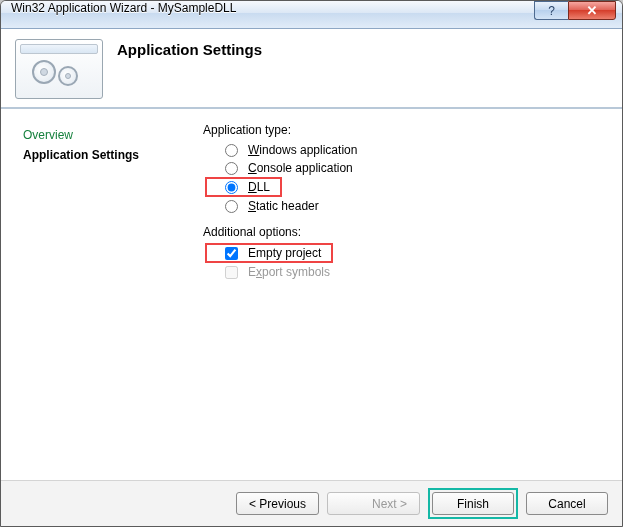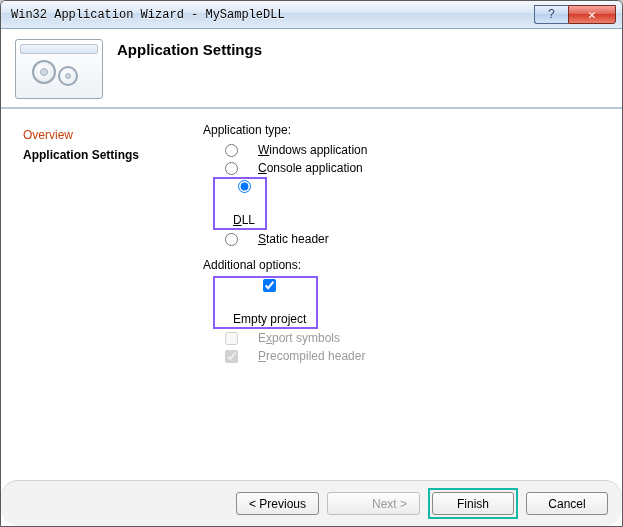--- a/index.html
+++ b/index.html
@@ -20,24 +20,23 @@
     border-radius: 6px 6px 0 0;
     position: relative;
     box-shadow: 0 0 8px rgba(0,0,0,0.3);
   }
   .titlebar {
     height: 28px;
     background: linear-gradient(to bottom,#f6f9fd 0%,#dbe7f5 45%,#c9dbf0 46%,#e1ecf8 100%);
     border-bottom: 1px solid #8ea7c4;
     border-radius: 5px 5px 0 0;
     display: flex;
-    align-items: center;
+    align-items: flex-start;
     padding: 0 6px;
     color: #000;
-    font-family: Liberation Mono, monospace;
   }
   .titlebar-title { flex:1; padding-left:4px; text-shadow: 0 1px 0 #fff; }
   .win-btns { display:flex; gap:0; }
   .win-btn {
     width: 34px; height: 19px;
     border:1px solid #4e6a8f;
     background: linear-gradient(to bottom,#e9f1fb,#c9dcf2 45%,#b6cfec 46%,#d4e4f6);
     display:flex;align-items:center;justify-content:center;
     color:#2b4468;
     font-size:12px;
@@ -81,59 +80,57 @@
   .gear.g2::after{inset:5px;}
   .header-title { font-size:15px; font-weight:bold; padding-top:2px;}
   .body {
     display:flex;
     height: calc(100% - 28px - 84px - 46px);
   }
   .sidebar {
     width: 180px;
     padding: 16px 10px 10px 22px;
   }
-  .side-link { color:#c2410c; text-decoration:none; display:block; padding:3px 0; cursor:pointer;}
+  .side-link { color:#15803d; text-decoration:none; display:block; padding:3px 0; cursor:pointer;}
   .side-link.active { font-weight:bold; color:#000; text-decoration:none; }
   .content {
     flex:1;
     padding: 14px 14px 10px 22px;
     display:flex;
     gap: 30px;
   }
   .col{flex:0 0 auto;}
   .group-label { margin-bottom:4px; }
   .opt-row{
-    display:flex;align-items:center;gap:20px;
+    display:flex;align-items:center;gap:10px;
     padding:2px 4px 2px 22px;
   }
   .opt-row input{margin:0;}
   .underline-label{
     display:inline-block;
   }
   .underline-label::first-letter{ text-decoration: underline; }
   .disabled{color:#9a9a9a;}
   .disabled input{accent-color:#b5b5b5;}
   .highlight{
-    border:2px solid #8b5cf6;
+    border:2px solid #ef4444;
     padding:1px 10px 1px 18px !important;
-    margin-left:10px;
+    margin-left:2px;
     display:inline-flex;
-    flex-direction:column;
   }
   .footer{
     position:absolute;left:0;right:0;bottom:0;
     height:46px;
     border-top:1px solid #d4d4d4;
     background:#f3f3f3;
     display:flex;
     align-items:center;
     justify-content:flex-end;
     padding:0 14px;
     gap:8px;
-    border-radius:17px;
   }
   .btn{
     min-width:82px;height:23px;
     background:linear-gradient(to bottom,#fdfdfd,#ececec);
     border:1px solid #8a8a8a;
     border-radius:3px;
     font-family:inherit;font-size:12px;
     padding:0 12px;
     cursor:pointer;
   }
@@ -203,24 +200,20 @@
         <label class="opt-row highlight">
           <input type="checkbox" checked="" style="">
           <span>Empty pro<u>j</u>ect</span>
         </label>
 
         <label class="opt-row disabled">
           <input type="checkbox" disabled="" style="">
           <span>E<u>x</u>port symbols</span>
         </label>
 
-        <label class="opt-row disabled">
-          <input type="checkbox" checked="" disabled="" style="">
-          <span class="underline-label">Precompiled header</span>
-        </label>
       </div>
 
     </div>
   </div>
 
   <div class="footer">
     <span class="btn-wrap">
       <button class="btn">&lt; Previous</button>
     </span>
     <span class="btn-wrap">

